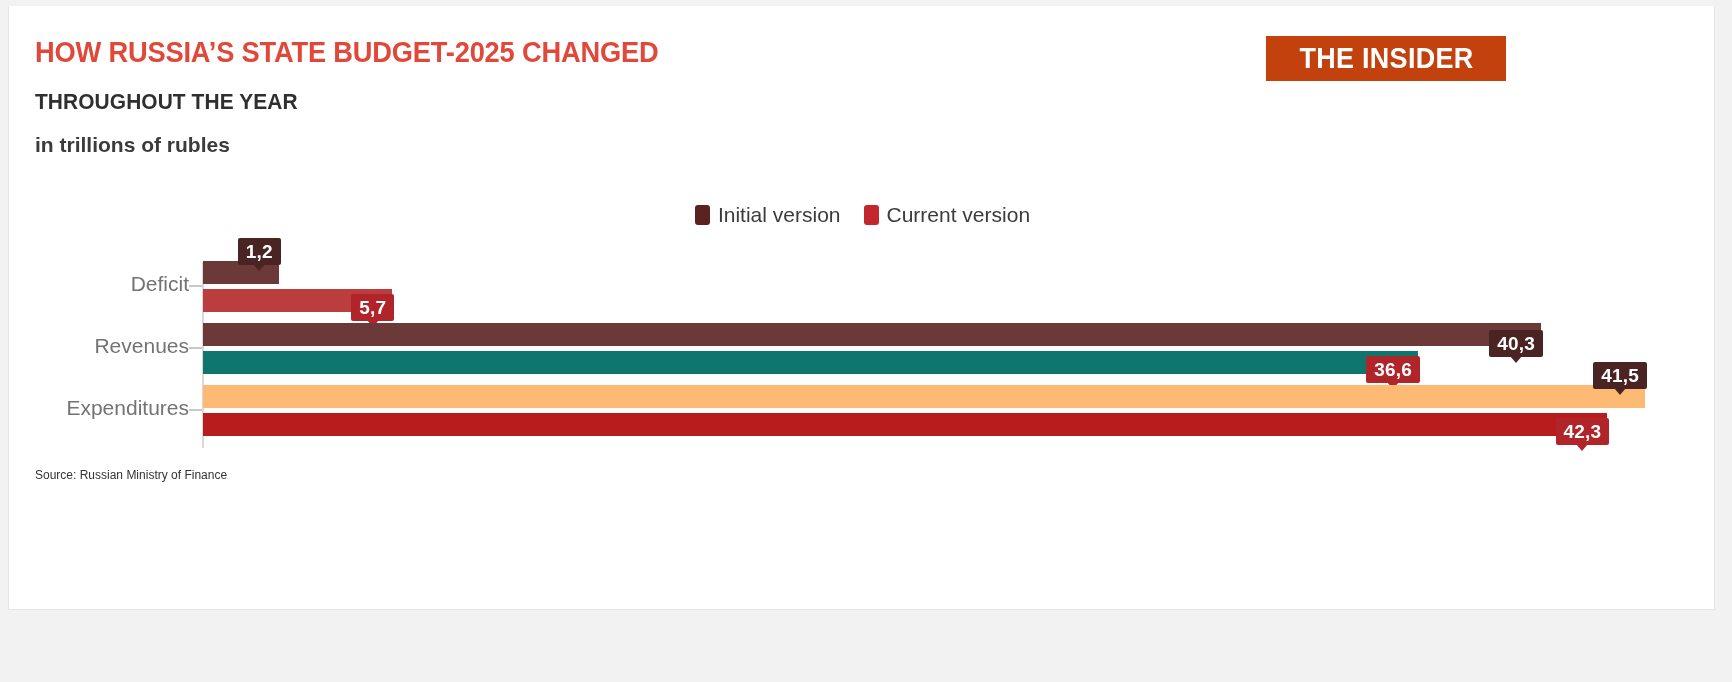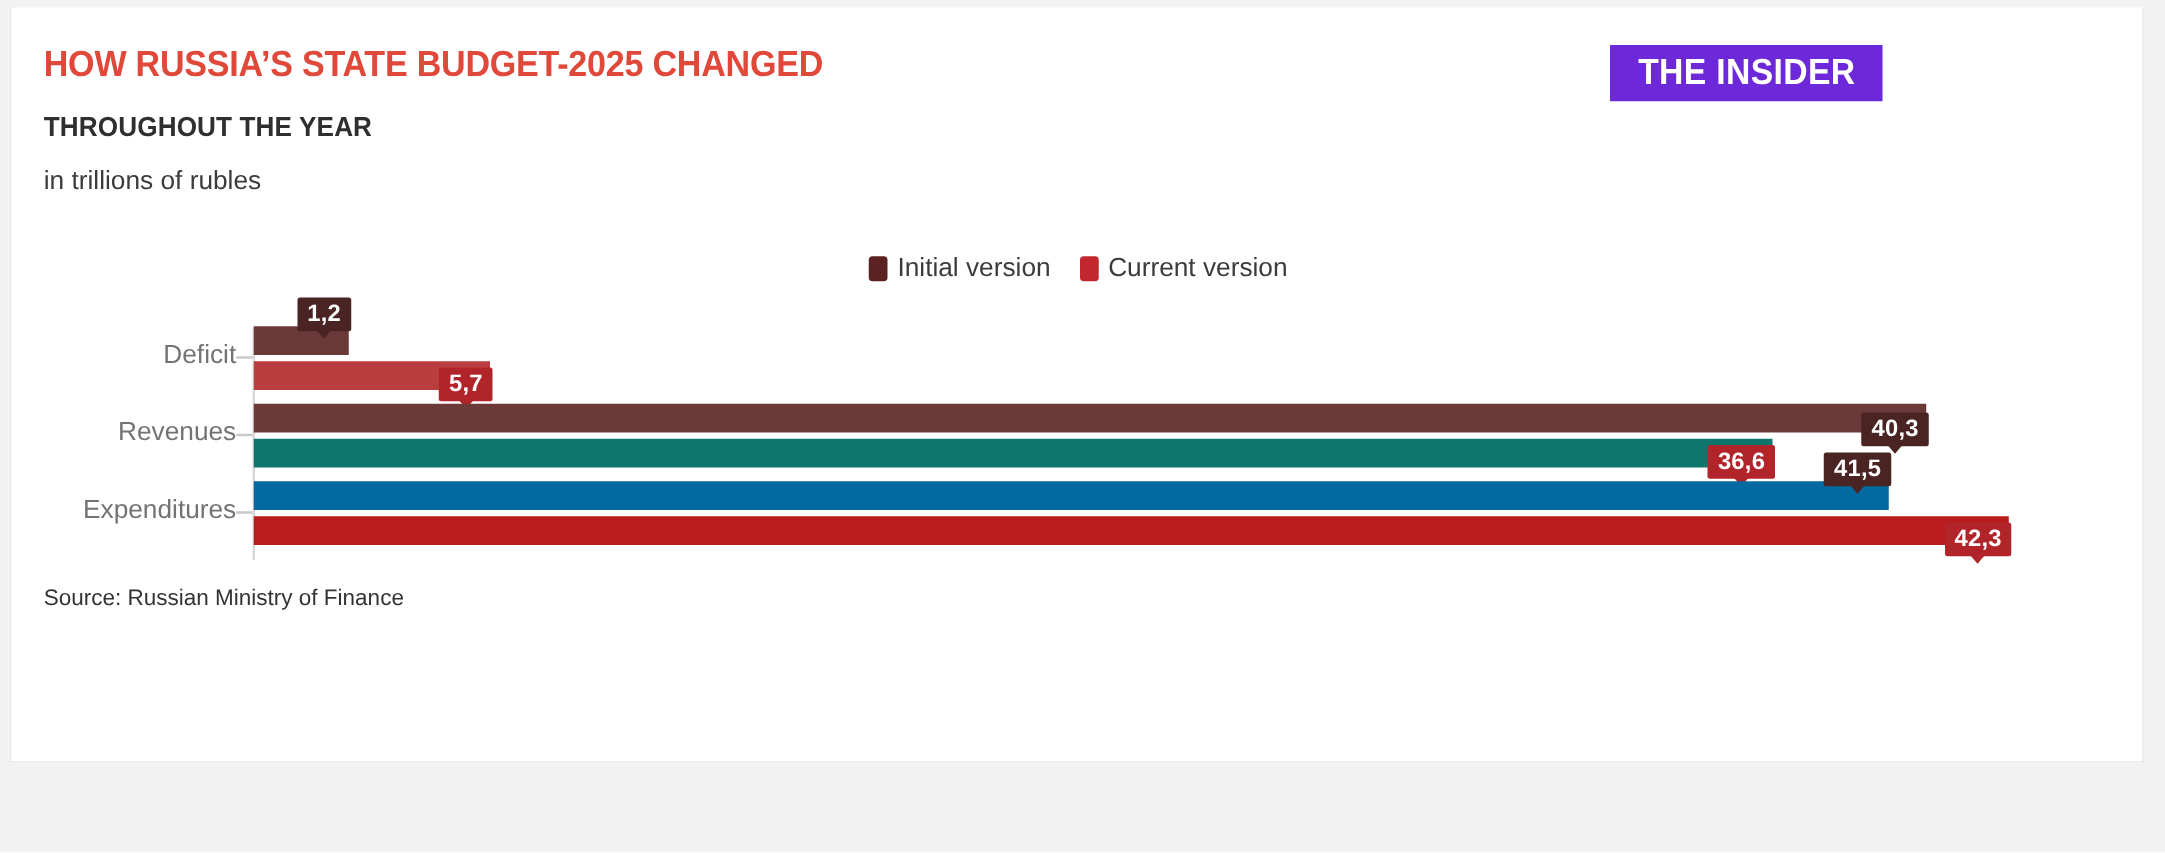--- a/index.html
+++ b/index.html
@@ -61,32 +61,32 @@
     transform: scaleX(0.95);
     transform-origin: left center;
     white-space: nowrap;
   }
   .units {
     position: absolute;
     left: 26px;
     top: 127px;
     font-size: 21px;
     color: #3b3b3b;
-    font-weight: normal;
+    font-weight: bold;
     white-space: nowrap;
   }
 
   
   .logo {
     position: absolute;
     right: 208px;
     top: 30px;
-    width: 218px;
+    width: 240px;
     height: 45px;
-    background: #6d28d9;
+    background: #c2410c;
     display: flex;
     align-items: center;
     justify-content: center;
   }
   .logo-text {
     color: #ffffff;
     font-size: 29px;
     font-weight: bold;
     letter-spacing: 0.3px;
     font-family: "Liberation Sans Narrow", "Liberation Sans", sans-serif;
@@ -211,21 +211,21 @@
     color: #b1252a;
     top: 5px;
   }
   .dlabel span { color: #ffffff; }
 
   
   .source {
     position: absolute;
     left: 26px;
     top: 462px;
-    font-size: 18px;
+    font-size: 12px;
     color: #333333;
     white-space: nowrap;
   }
 </style>
 </head>
 <body>
 
 <div class="page">
   <div class="card">
 
@@ -277,21 +277,21 @@
         <div class="bar current" id="bar-1-1" style="width: 1215.12px; background: #0f766e;">
           <div class="dlabel current" id="lab-1-1" style="right: -2px; left: auto;">
             <span>36,6</span>
           </div>
         </div>
       </div>
 
       <div class="row" style="top:124px;">
         <div class="cat-label">Expenditures</div>
         <div class="tick"></div>
-        <div class="bar initial" id="bar-0-2" style="width: 1308px; background: #0369a1;">
+        <div class="bar initial" id="bar-0-2" style="width: 1442px; background: #fdba74;">
           <div class="dlabel initial" id="lab-0-2" style="right: -2px; left: auto;">
             <span>41,5</span>
           </div>
         </div>
         <div class="bar current" id="bar-1-2" style="width: 1404.36px; background: #b91c1c;">
           <div class="dlabel current" id="lab-1-2" style="right: -2px; left: auto;">
             <span>42,3</span>
           </div>
         </div>
       </div>

